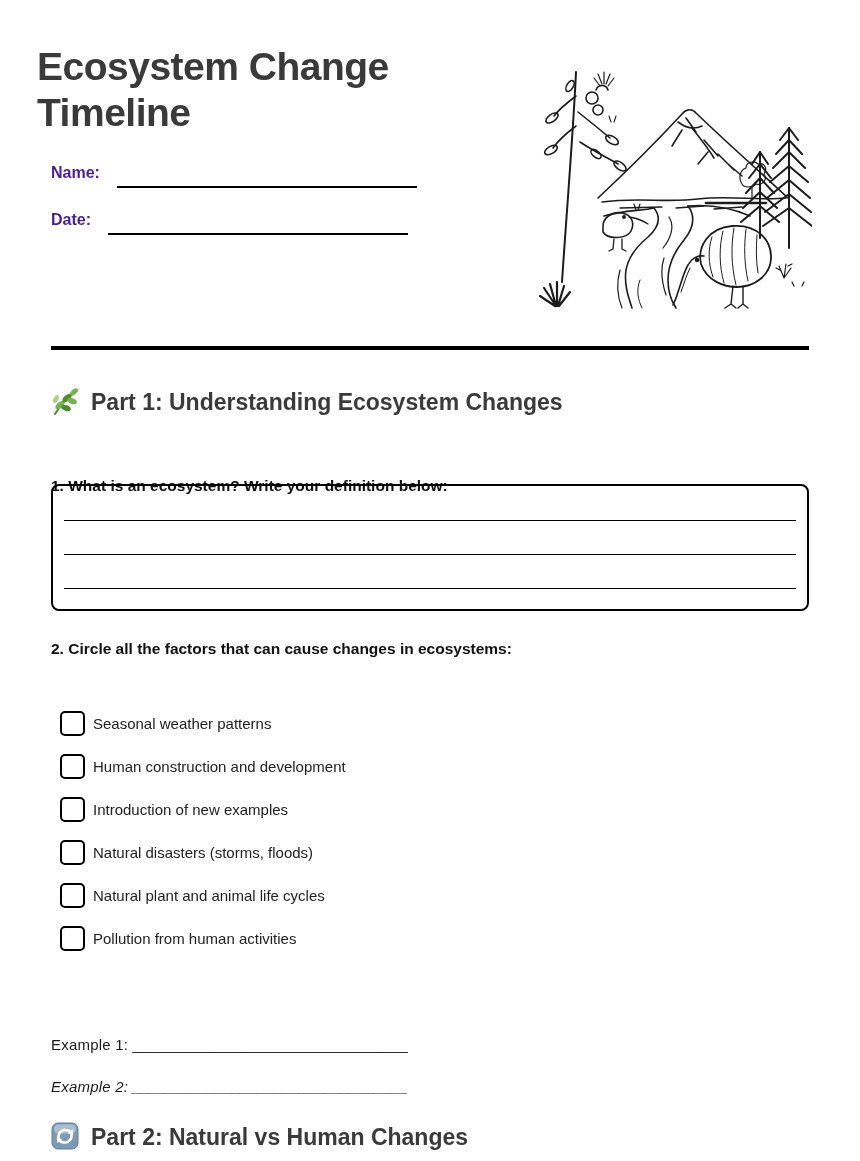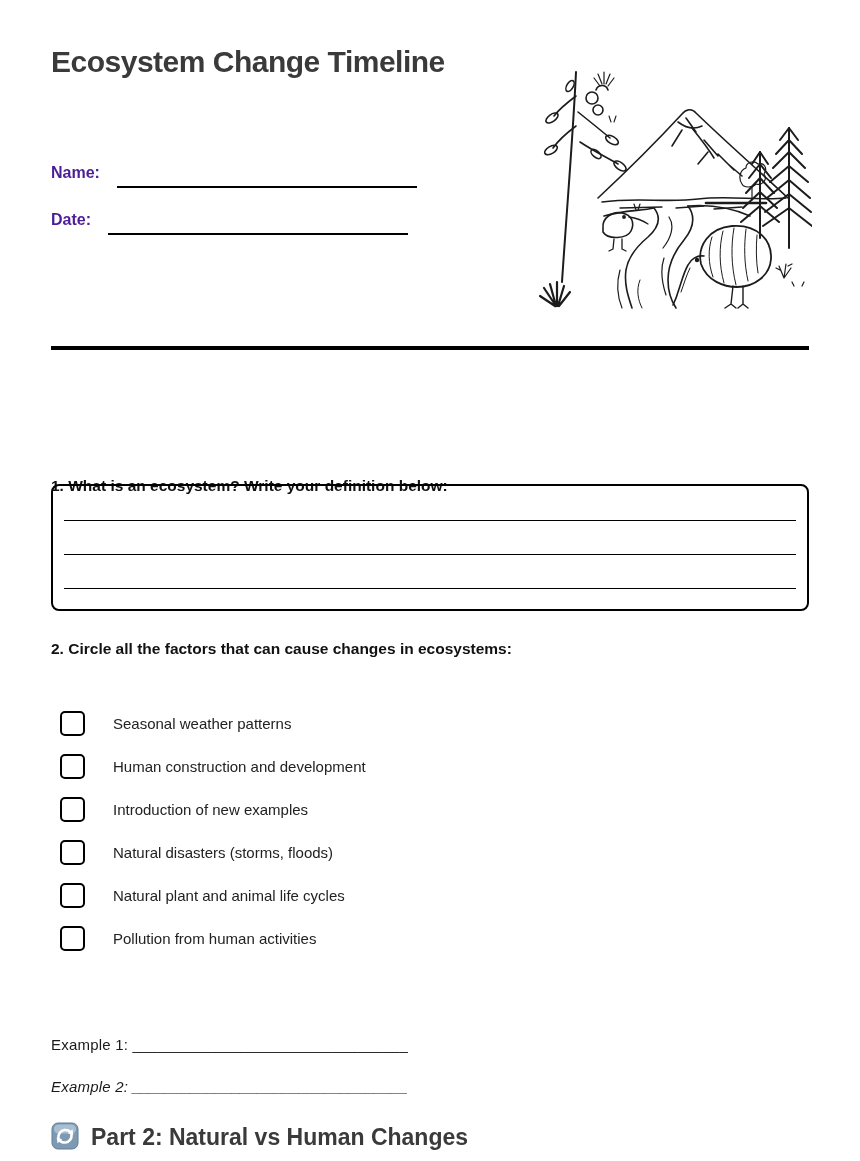--- a/index.html
+++ b/index.html
@@ -8,22 +8,22 @@
     width: 860px;
     height: 1161px;
     background: #ffffff;
     font-family: "Liberation Sans", sans-serif;
     color: #1f1f1f;
     overflow: hidden;
   }
   .abs { position: absolute; }
 
   .doc-title {
-    left: 51px; top: 44px; width: 470px;
-    font-size: 30px; font-weight: bold; line-height: 1.18;
+    left: 37px; top: 44px; width: 470px;
+    font-size: 39px; font-weight: bold; line-height: 1.18;
     color: #3a3a3a; letter-spacing: -0.5px;
   }
 
   .field-row { display: flex; align-items: flex-end; }
   .field-label { font-size: 16px; font-weight: bold; color: #4c1d95; padding-bottom: 6px; }
   .field-line {
     width: 300px; height: 24px;
     border-bottom: 2.5px solid #000;
     margin-left: 17px;
   }
@@ -61,21 +61,21 @@
   .def-line.l2 { top: 68px; }
   .def-line.l3 { top: 102px; }
 
   .checklist { left: 60px; top: 702px; display: flex; flex-direction: column; }
   .check-row { display: flex; align-items: center; height: 43px; }
   .checkbox {
     width: 21px; height: 21px;
     border: 2.5px solid #000; border-radius: 5px;
     background: #fff; flex: 0 0 auto;
   }
-  .check-label { margin-left: 28px; font-size: 15px; color: #222; }
+  .check-label { margin-left: 8px; font-size: 15px; color: #222; }
 
   .example-row { font-size: 15px; color: #1a1a1a; letter-spacing: 0.2px; }
   .ex1 { left: 51px; top: 1036px; }
   .ex2 { left: 51px; top: 1078px; font-style: italic; }
   .example-row .blank { letter-spacing: 0; margin-top: 44px; }
 </style>
 </head>
 <body>
 
 <div class="page">
@@ -147,20 +147,34 @@
     <span class="field-label">Name:</span>
     <span class="field-line"></span>
   </div>
   <div class="abs field-row date-row">
     <span class="field-label">Date:</span>
     <span class="field-line"></span>
   </div>
 
   <div class="abs divider"></div>
 
+  <div class="abs part-heading part1-heading">
+    <span class="part-icon">
+      <svg width="30" height="30" viewBox="0 0 30 30">
+        <path d="M4 27 C9 19 15 11 26 3" stroke="#4f8a2e" stroke-width="2" fill="none" stroke-linecap="round"></path>
+        <ellipse cx="9" cy="18" rx="5.5" ry="3" fill="#77b255" transform="rotate(-40 9 18)"></ellipse>
+        <ellipse cx="16" cy="11" rx="5.5" ry="3" fill="#4f8a2e" transform="rotate(-40 16 11)"></ellipse>
+        <ellipse cx="23" cy="5" rx="4.5" ry="2.6" fill="#77b255" transform="rotate(-40 23 5)"></ellipse>
+        <ellipse cx="15" cy="21" rx="5" ry="2.8" fill="#4f8a2e" transform="rotate(20 15 21)"></ellipse>
+        <ellipse cx="21" cy="14" rx="5" ry="2.8" fill="#77b255" transform="rotate(20 21 14)"></ellipse>
+        <ellipse cx="5" cy="12" rx="4.2" ry="2.4" fill="#a6d388" transform="rotate(-60 5 12)"></ellipse>
+      </svg>
+    </span>
+    <span>Part 1: Understanding Ecosystem Changes</span>
+  </div>
 
   <div class="abs question q1">1. What is an ecosystem? Write your definition below:</div>
 
   <div class="abs def-box">
     <div class="def-line l1"></div>
     <div class="def-line l2"></div>
     <div class="def-line l3"></div>
   </div>
 
   <div class="abs question q2">2. Circle all the factors that can cause changes in ecosystems:</div>

